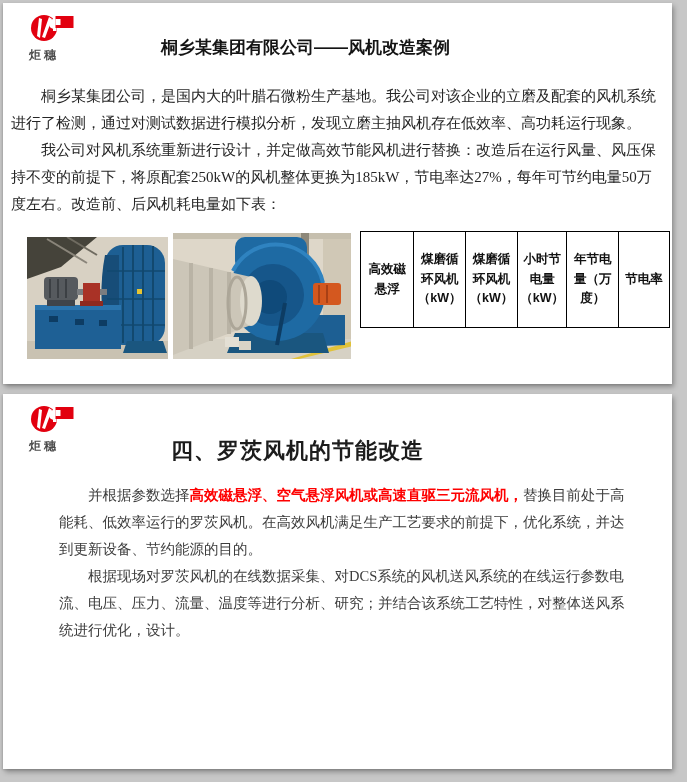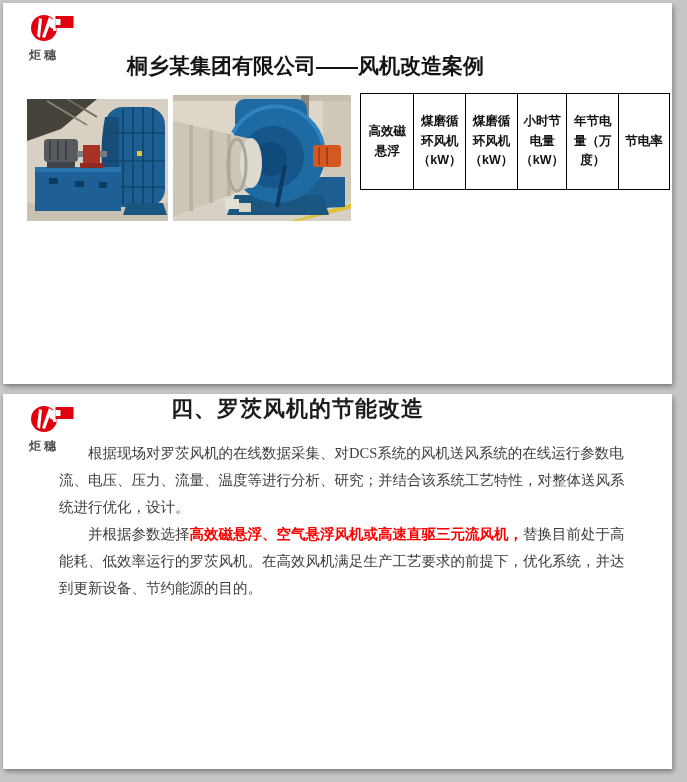--- a/index.html
+++ b/index.html
@@ -24,26 +24,26 @@
   
   .logo { position: absolute; left: 26px; top: 8px; width: 56px; text-align: left; }
   .logo-text {
     font-family: "Liberation Sans", sans-serif;
     font-size: 12px; font-weight: bold; color: #4a4a4a;
     letter-spacing: 3px; margin-top: 0px; display: block;
   }
 
   
   .p1-title {
-    padding-top: 49px;
+    padding-top: 33px;
     text-align: center;
     margin-right: 64px;
     font-family: "Liberation Sans", sans-serif;
     font-weight: bold;
-    font-size: 21px;
+    font-size: 17px;
     color: #141414;
   }
   .p1-body {
     margin: 24px 10px 0 8px;
     font-size: 15px;
     line-height: 1.8;
     color: #262626;
   }
   .p1-body p { text-indent: 2em; }
 
@@ -70,20 +70,21 @@
     vertical-align: middle;
     padding: 2px 1px;
     line-height: 1.55;
   }
   table.spec th { font-size: 12.5px; font-weight: bold; height: 96px; color: #111; }
   table.spec td { font-size: 12.5px; height: 47px; color: #111; }
   table.spec td.sysname { font-weight: bold; }
 
   
   .p2-title {
+    padding-top: 42px;
     text-align: center;
     margin-right: 80px;
     font-family: "Liberation Serif", "DejaVu Serif", serif;
     font-weight: 600;
     font-size: 22px;
     letter-spacing: 1px;
     color: #1c1c1c;
   }
   .p2-body {
     margin: 16px 42px 0 56px;
@@ -109,20 +110,24 @@
         <rect x="24" y="4" width="3.5" height="16" fill="#ffffff"></rect>
         <rect x="26.5" y="5" width="18" height="12" fill="#e2000f"></rect>
         <rect x="26.5" y="8" width="5" height="6" fill="#ffffff"></rect>
       </svg>
     </span>
     <span class="logo-text">炬穗</span>
   </div>
 
   <div class="p1-title">桐乡某集团有限公司——风机改造案例</div>
 
+  <div class="p1-body">
+    <p>桐乡某集团公司，是国内大的叶腊石微粉生产基地。我公司对该企业的立磨及配套的风机系统进行了检测，通过对测试数据进行模拟分析，发现立磨主抽风机存在低效率、高功耗运行现象。</p>
+    <p>我公司对风机系统重新进行设计，并定做高效节能风机进行替换：改造后在运行风量、风压保持不变的前提下，将原配套250kW的风机整体更换为185kW，节电率达27%，每年可节约电量50万度左右。改造前、后风机耗电量如下表：</p>
+  </div>
 
   <div class="bottom-row">
 
     <span class="photo photo-1">
       <svg width="142" height="122" viewBox="0 0 142 122">
         <rect width="142" height="122" fill="#d8d1c3"></rect>
         <polygon points="0,0 70,0 34,30 0,42" fill="#45433a"></polygon>
         <line x1="20" y1="2" x2="60" y2="26" stroke="#8a857a" stroke-width="2"></line>
         <line x1="40" y1="0" x2="70" y2="18" stroke="#6f6b60" stroke-width="2"></line>
         <rect x="0" y="104" width="142" height="18" fill="#c9c2b2"></rect>
@@ -227,16 +232,16 @@
         <rect x="26.5" y="5" width="18" height="12" fill="#e2000f"></rect>
         <rect x="26.5" y="8" width="5" height="6" fill="#ffffff"></rect>
       </svg>
     </span>
     <span class="logo-text">炬穗</span>
   </div>
 
   <div class="p2-title">四、罗茨风机的节能改造</div>
 
   <div class="p2-body">
+    <p><span>并根据参数选择</span><span class="hl-red">高效磁悬浮、空气悬浮风机或高速直驱三元流风机，</span><span>替换目前处于高能耗、低效率运行的罗茨风机。在高效风机满足生产工艺要求的前提下，优化系统，并达到更新设备、节约能源的目的。</span></p>
     <p>根据现场对罗茨风机的在线数据采集、对DCS系统的风机送风系统的在线运行参数电流、电压、压力、流量、温度等进行分析、研究；并结合该系统工艺特性，对整体送风系统进行优化，设计。</p>
-    <p><span>并根据参数选择</span><span class="hl-red">高效磁悬浮、空气悬浮风机或高速直驱三元流风机，</span><span>替换目前处于高能耗、低效率运行的罗茨风机。在高效风机满足生产工艺要求的前提下，优化系统，并达到更新设备、节约能源的目的。</span></p>
   </div>
 </div>
 
 </body></html>

